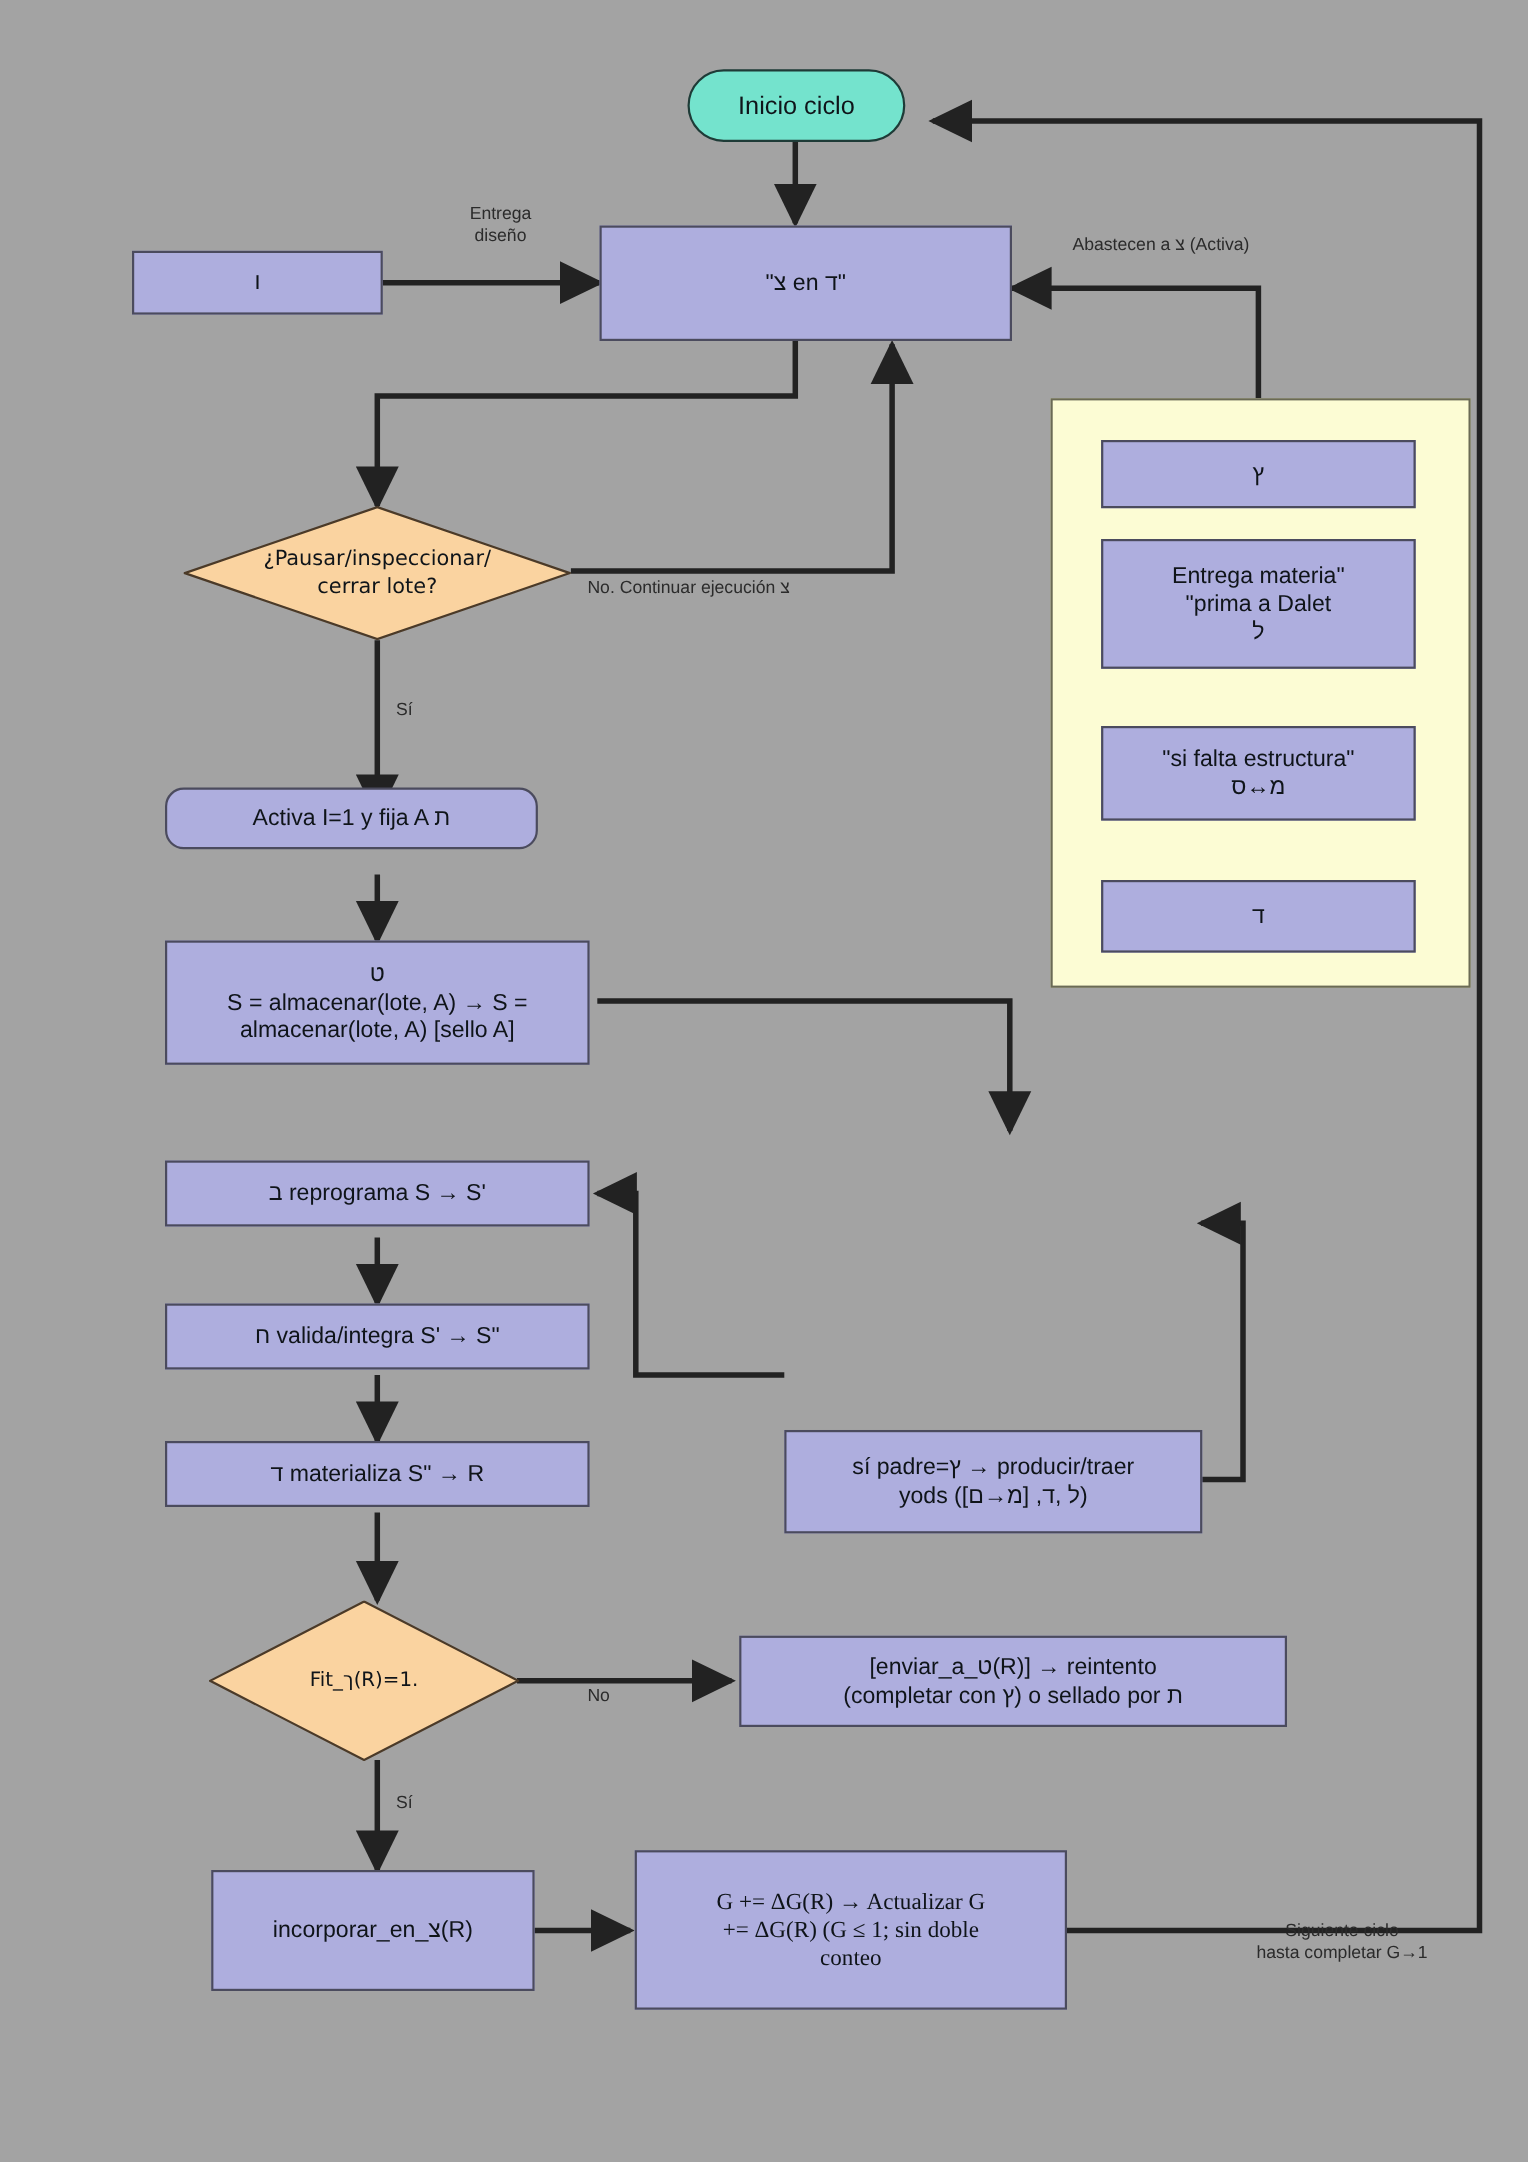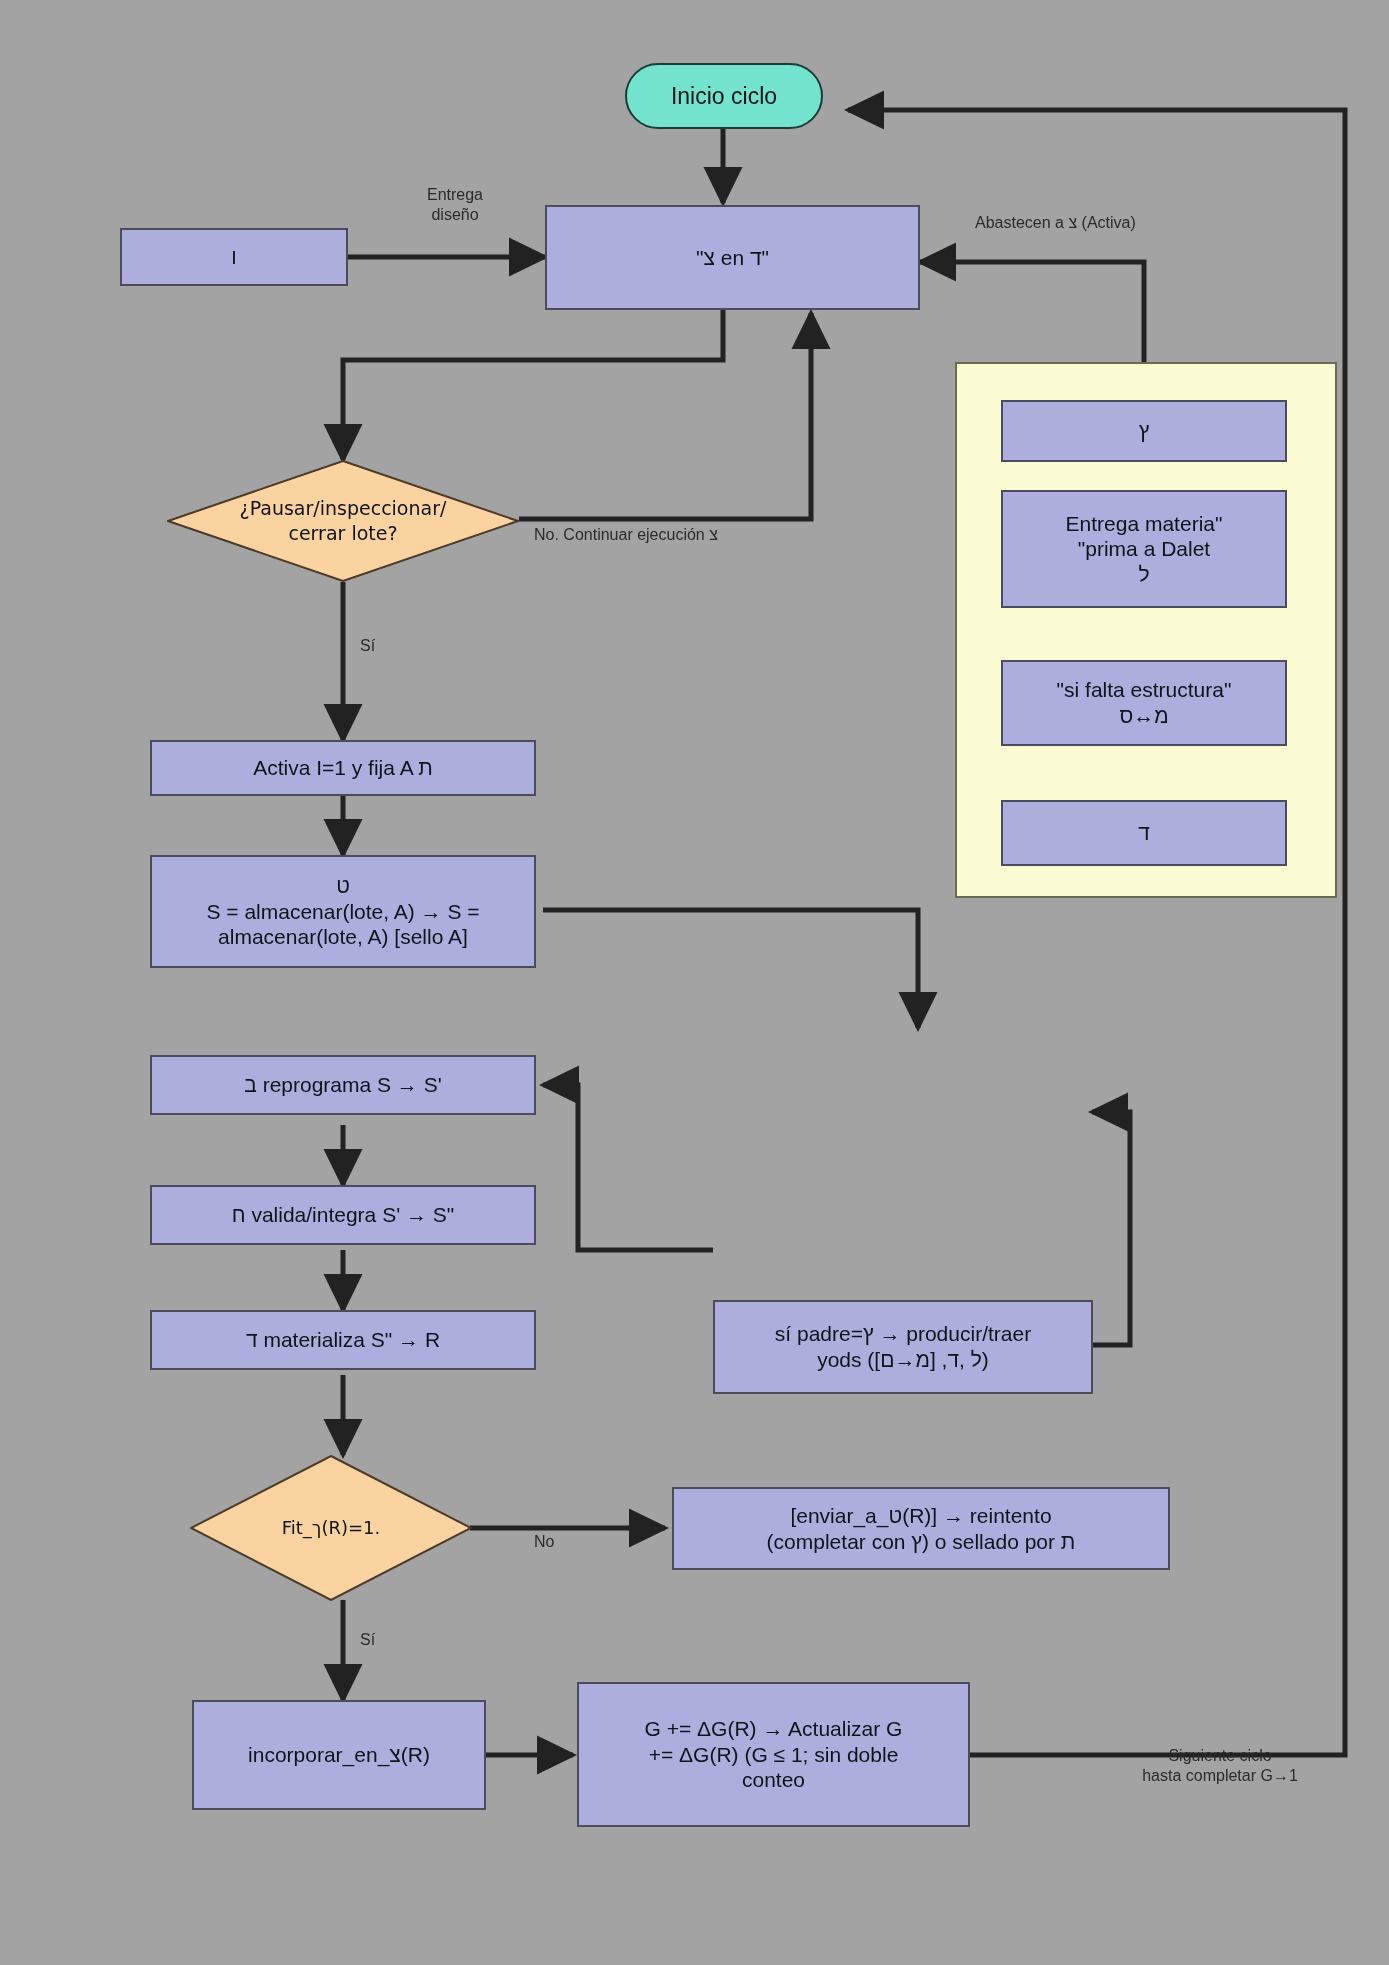--- a/index.html
+++ b/index.html
@@ -139,21 +139,21 @@
   </div>
 
   <div class="diamond" style="left:167px; top:460px; width:352px; height:122px;">
     <svg width="352" height="122" viewBox="0 0 352 122" xmlns="http://www.w3.org/2000/svg">
       <polygon points="176,1 351,61 176,121 1,61" fill="#fad3a0" stroke="#4b3a28" stroke-width="2"></polygon>
     </svg>
     <div class="dlabel">¿Pausar/inspeccionar/
 cerrar lote?</div>
   </div>
 
-  <div class="node proc" style="left:150px; top:740px; width:386px; height:56px;">
+  <div class="node proc" style="left:150px; top:716px; width:339px; height:56px;border-radius:17px;">
     <span>Activa I=1 y fija A ת</span>
   </div>
 
   <div class="node proc" style="left:150px; top:855px; width:386px; height:113px;">
     <span>ט
 S = almacenar(lote, A) → S =
 almacenar(lote, A) [sello A]</span>
   </div>
 
 
@@ -183,21 +183,21 @@
 
   <div class="node proc" style="left:672px; top:1487px; width:498px; height:83px;">
     <span>[enviar_a_ט(R)]  → reintento
 (completar con ץ) o sellado por ת</span>
   </div>
 
   <div class="node proc" style="left:192px; top:1700px; width:294px; height:110px;">
     <span>incorporar_en_צ(R)</span>
   </div>
 
-  <div class="node proc" style="left:577px; top:1682px; width:393px; height:145px;">
+  <div class="node proc" style="left:577px; top:1682px; width:393px; height:145px;font-family:Liberation Serif, serif;">
     <span>G += ΔG(R) → Actualizar G
 += ΔG(R) (G ≤ 1; sin doble
 conteo</span>
   </div>
 
   <div class="group" style="position:absolute; left:955px; top:362px; width:378px; height:532px;"></div>
 
   <div class="node proc" style="left:1001px; top:400px; width:286px; height:62px;">
     <span>ץ</span>
   </div>

